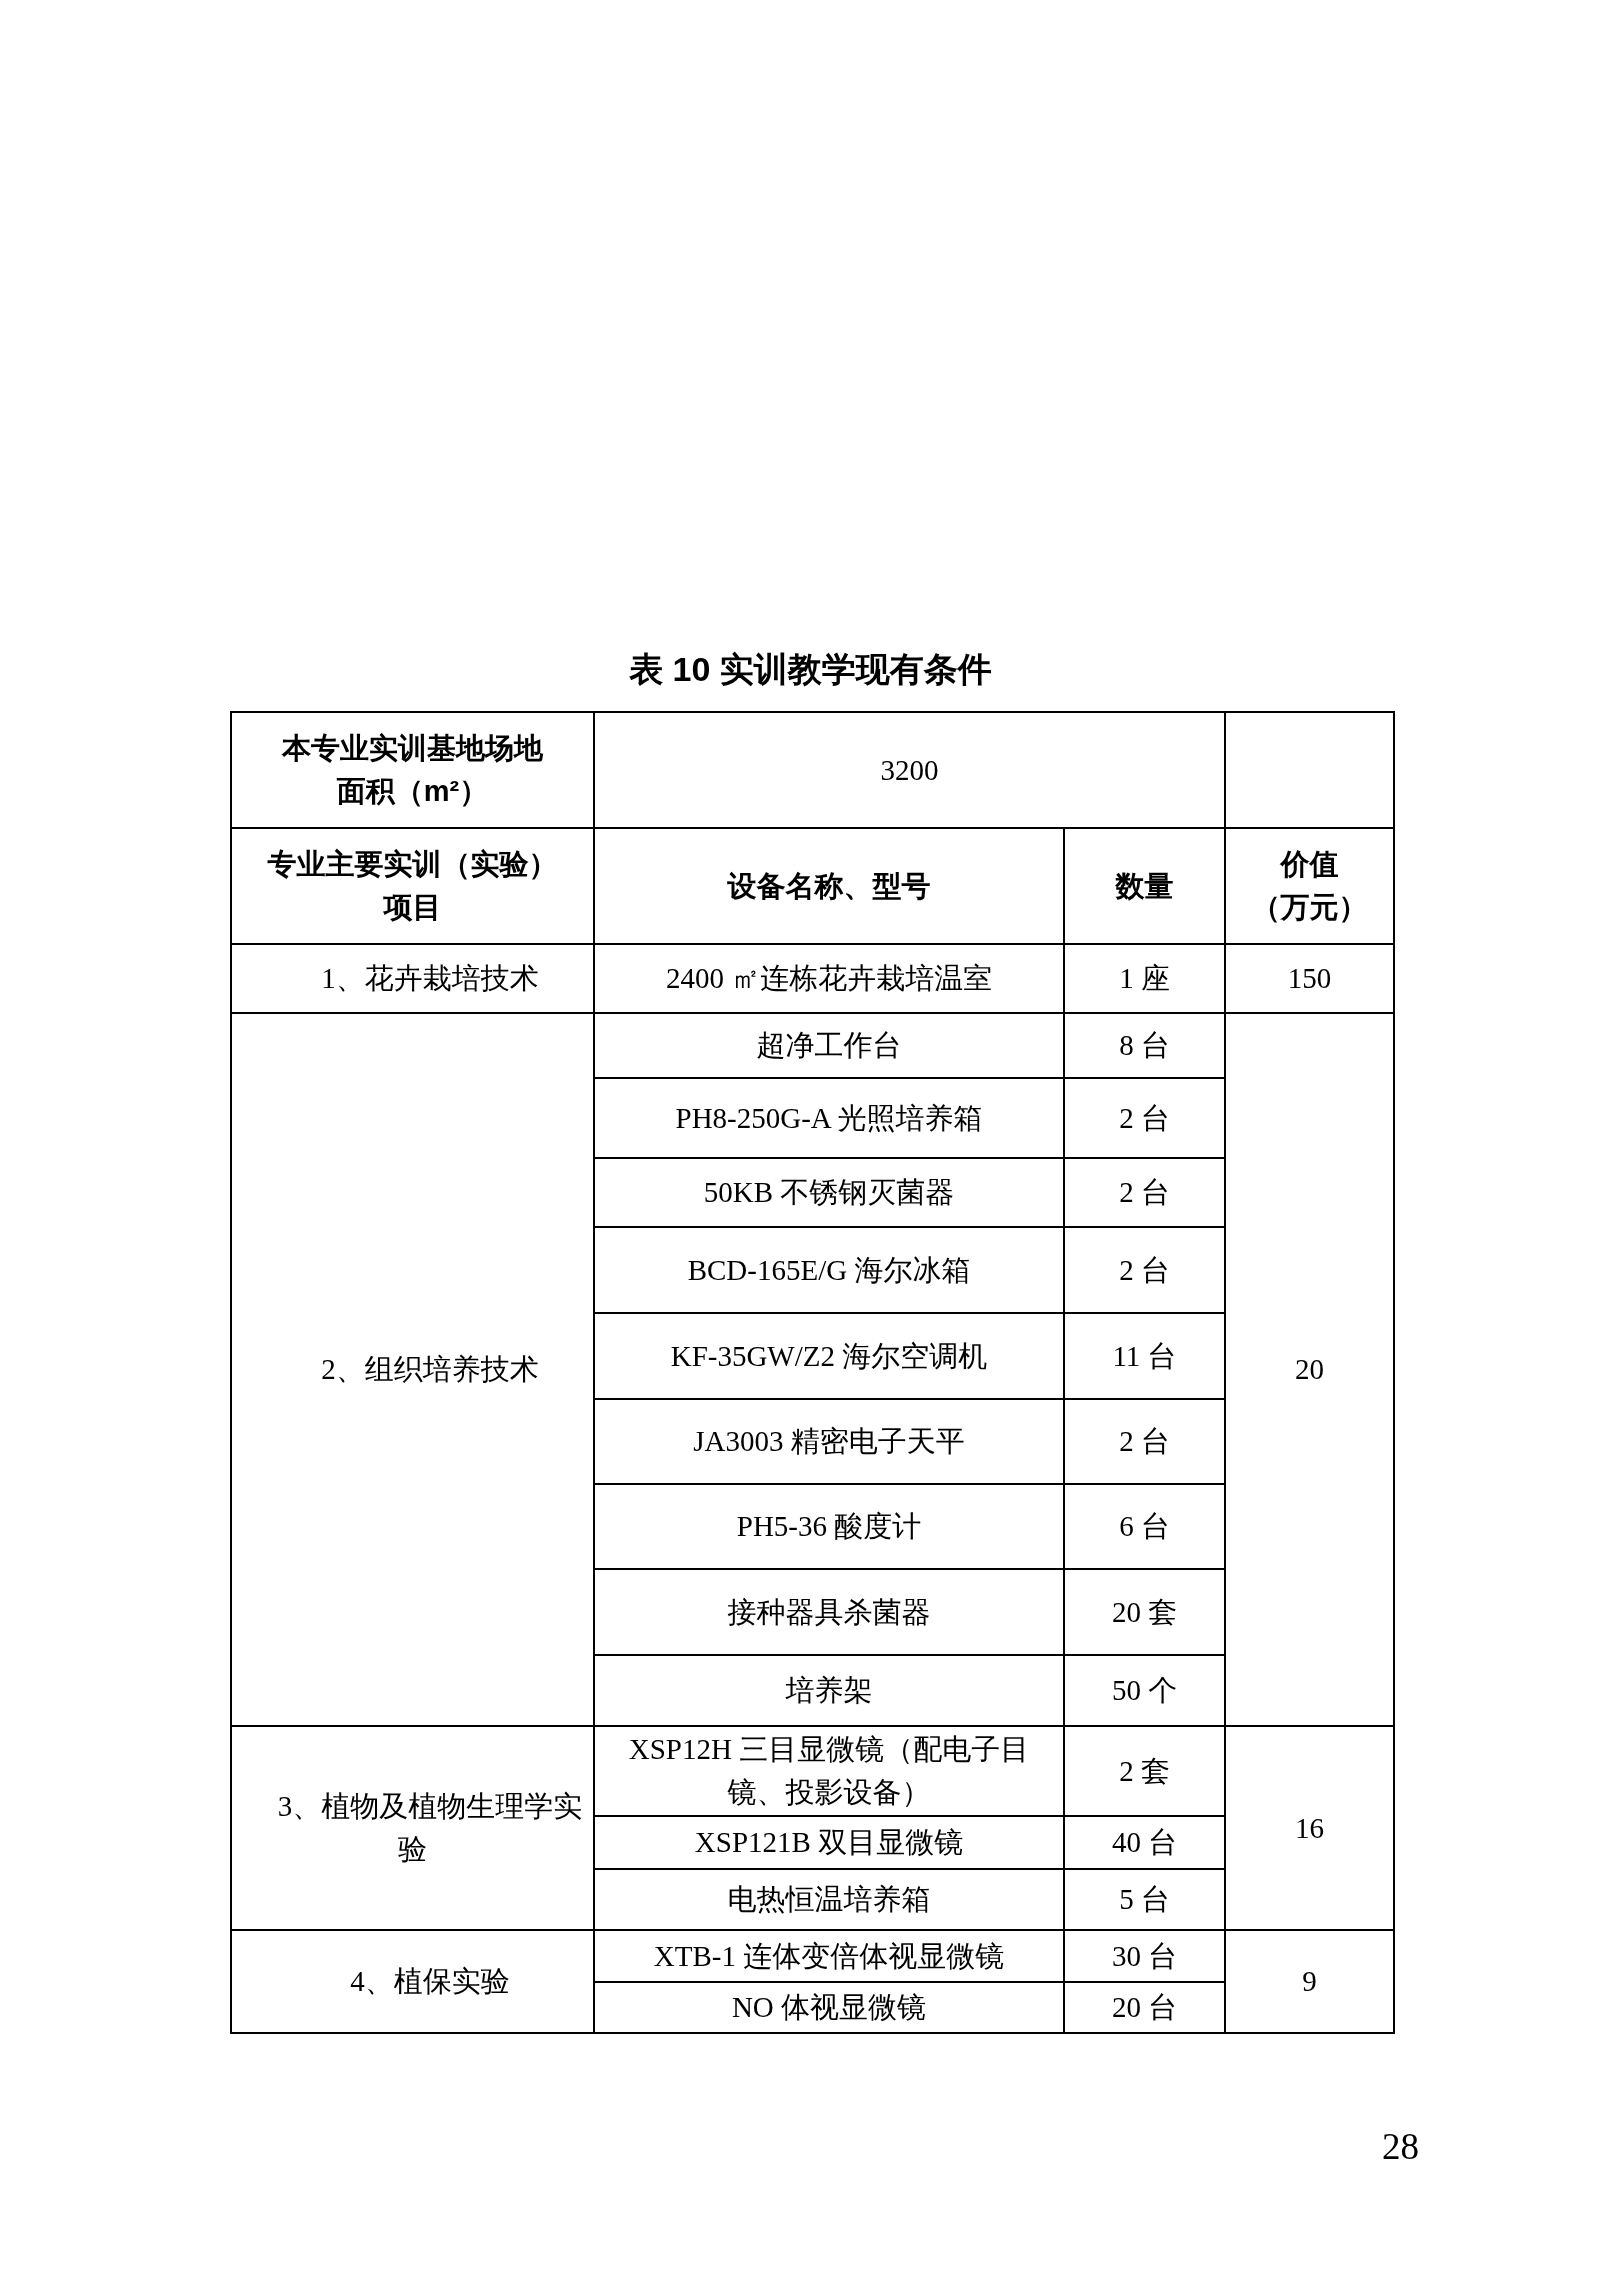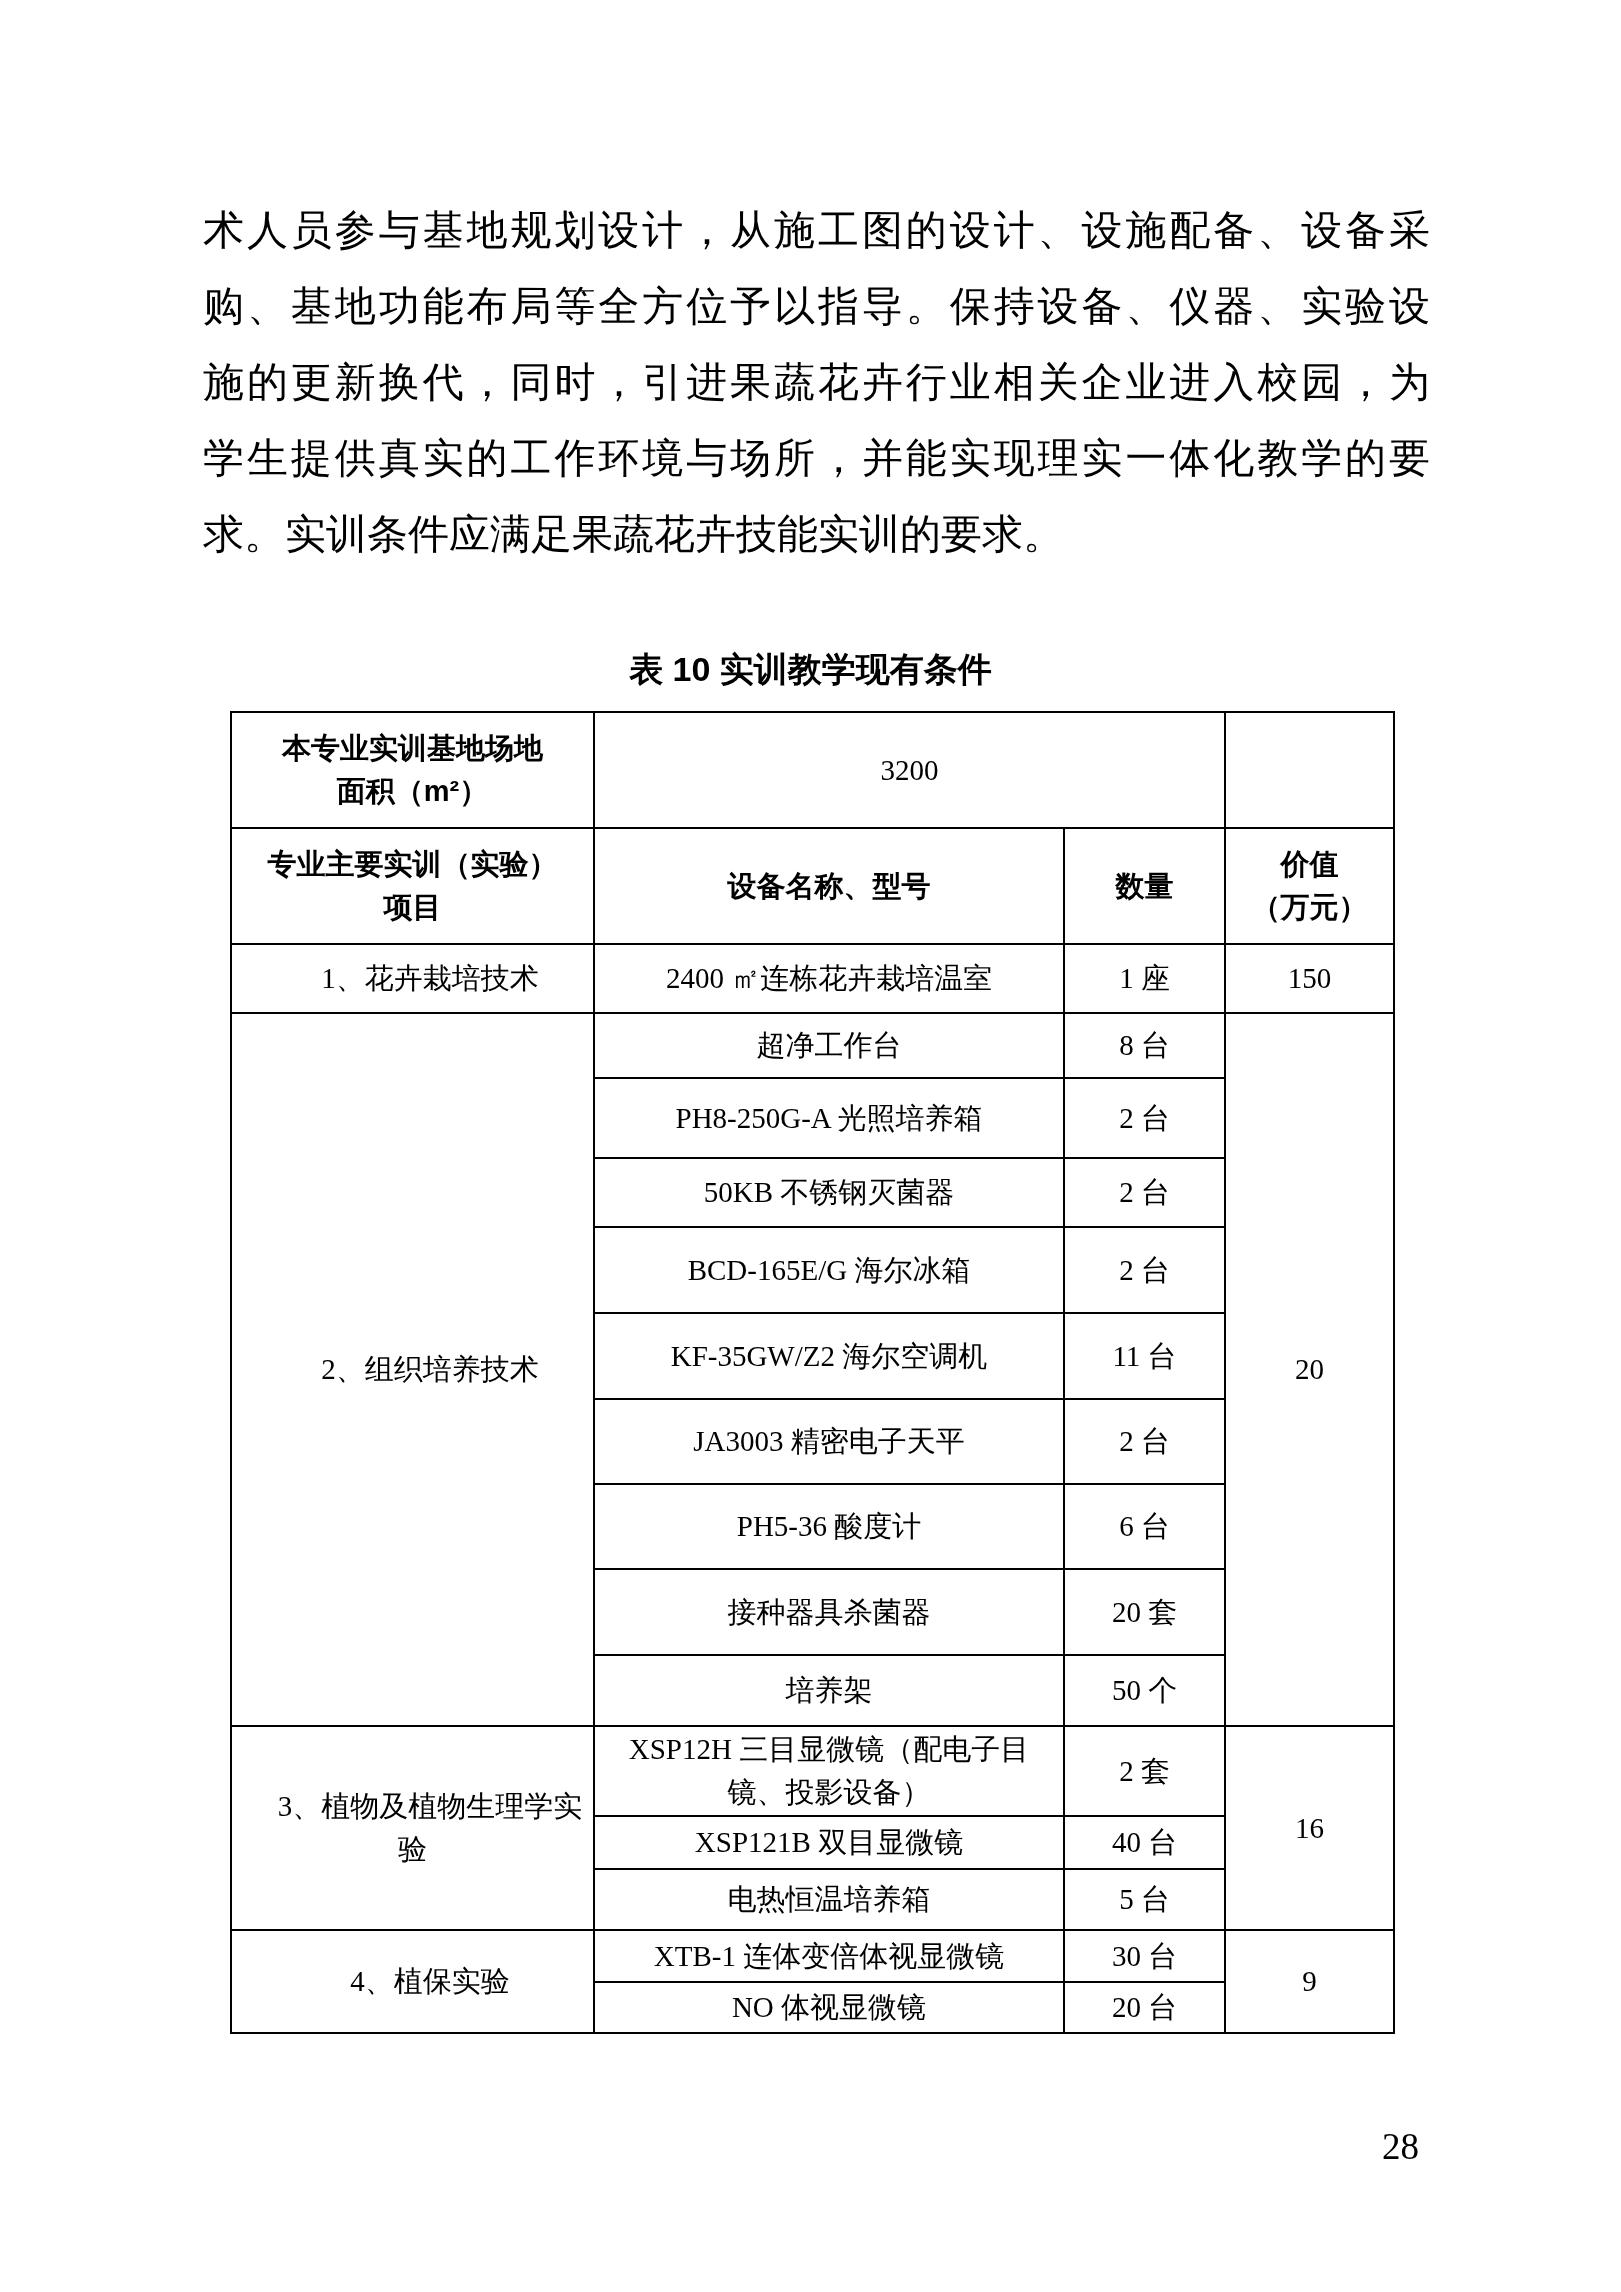--- a/index.html
+++ b/index.html
@@ -74,27 +74,20 @@
     position:absolute;
     top:2125px; right:202px;
     font-size:37px;
   }
 </style>
 </head>
 <body>
 
 <div class="page">
 
-  <div class="para">
-    <div class="line">术人员参与基地规划设计，从施工图的设计、设施配备、设备采</div>
-    <div class="line">购、基地功能布局等全方位予以指导。保持设备、仪器、实验设</div>
-    <div class="line">施的更新换代，同时，引进果蔬花卉行业相关企业进入校园，为</div>
-    <div class="line">学生提供真实的工作环境与场所，并能实现理实一体化教学的要</div>
-    <div class="line last">求。实训条件应满足果蔬花卉技能实训的要求。</div>
-  </div>
 
   <div class="tbl-title">表 10 实训教学现有条件</div>
 
   <table class="cond">
     <colgroup>
       <col style="width:363px">
       <col style="width:470px">
       <col style="width:161px">
       <col style="width:169px">
     </colgroup>

